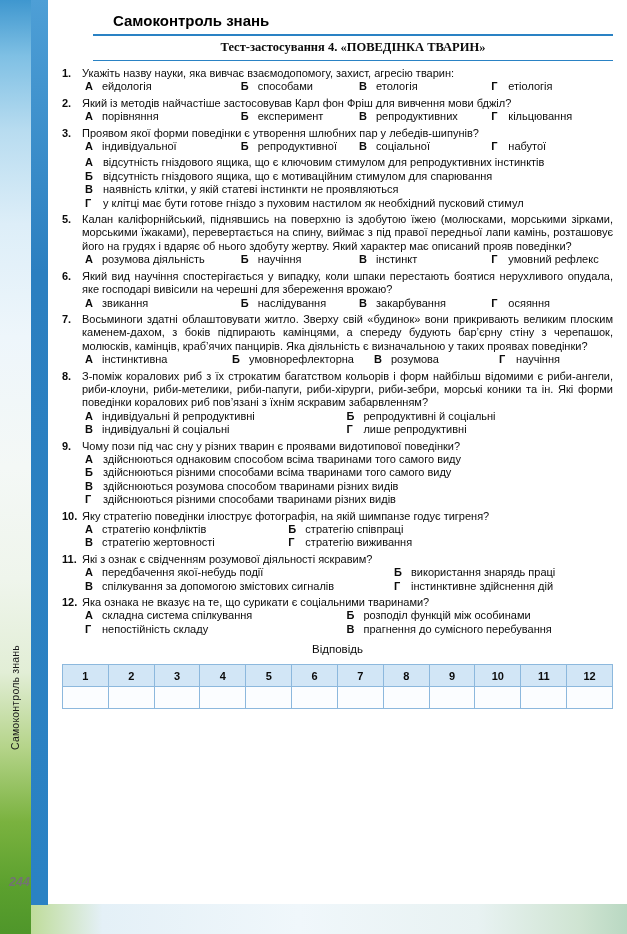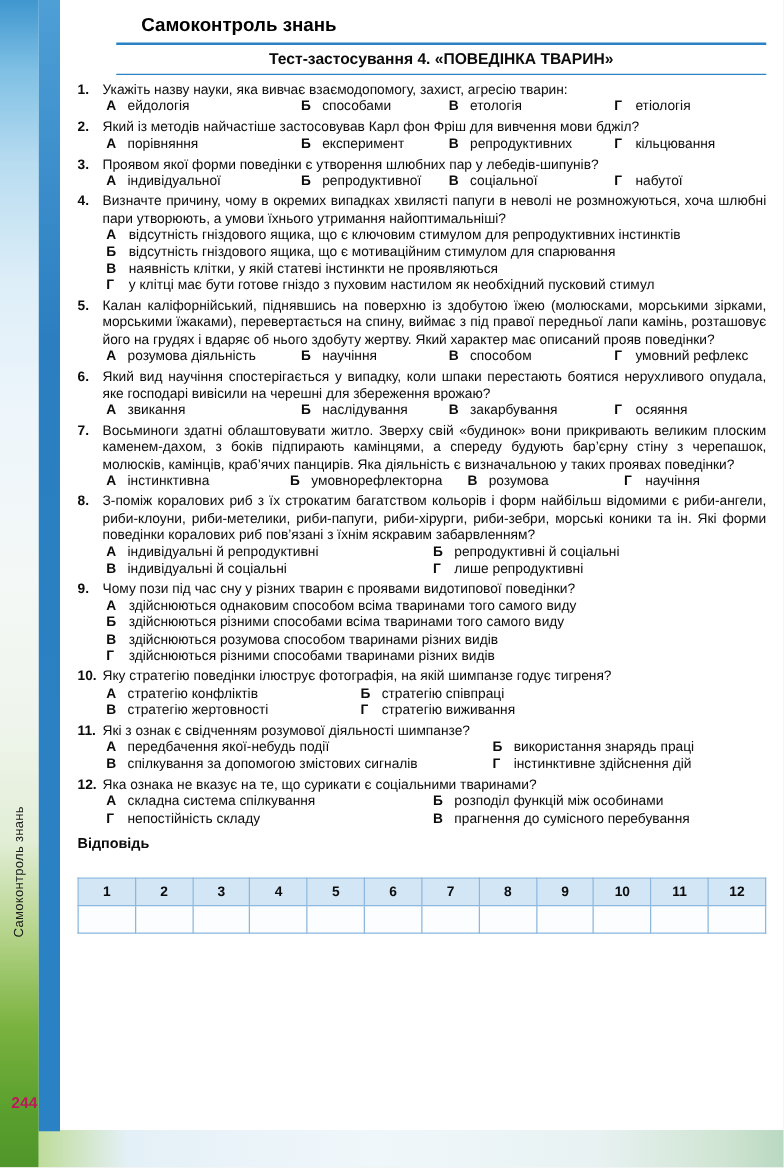--- a/index.html
+++ b/index.html
@@ -30,50 +30,51 @@
     background: linear-gradient(180deg, #4e9fd6 0%, #2b7fc0 30%, var(--accent, #1f6fb2) 100%);
   }
   .vtext {
     position: absolute; left: 9px; top: 646px; height: 104px;
     display: flex; align-items: center;
     writing-mode: vertical-rl; transform: rotate(180deg);
     font-size: 10.5px; color: #1a1a1a; white-space: nowrap; letter-spacing: 0.2px;
   }
   .pagenum {
     position: absolute; left: 9px; top: 875px;
-    font-weight: bold; font-size: 12.5px; color: #be185d;
+    font-weight: bold; font-size: 12.5px; color: #737373; font-style: italic;
   }
   .content { position: absolute; left: 62px; top: 10px; width: 551px; }
 
   .head-block { margin-left: 31px; }
   .header {
     font-size: 15px; font-weight: bold; color: #000;
     padding: 2px 0 5px 20px;
     border-bottom: 2px solid var(--accent, #2a82c4);
   }
   .test-title {
     text-align: center; font-weight: bold; font-size: 12.5px;
     padding: 4px 0 5px;
     border-bottom: 1.5px solid var(--accent, #2a82c4);
+    font-family: Liberation Serif, serif;
   }
   #questions { margin-top: 6px; }
   .q { margin-bottom: 3px; font-size: 11px; line-height: 13.4px; }
   .q-head { padding-left: 20px; text-align: justify; }
   .q-num { display: inline-block; width: 20px; margin-left: -20px; font-weight: bold; }
   .opts { padding-left: 23px; }
   .opt-letter { font-weight: bold; display: inline-block; width: 17px; }
   .opts-row { display: grid; grid-template-columns: 1.45fr 1.05fr 1.2fr 1.3fr; column-gap: 20px; }
   .opts-row .opt { white-space: nowrap; }
   .opts-cols { display: grid; column-gap: 8px; }
   .opts-cols .opt { white-space: nowrap; }
   .opts-stack .opt { padding-left: 18px; text-align: justify; }
   .opts-stack .opt-letter { width: 18px; margin-left: -18px; }
 
   .answers { margin-top: 7px; }
-  .answers-label { font-weight: bold; font-size: 11.5px; margin-bottom: 21px; }
+  .answers-label { font-weight: normal; font-size: 11.5px; margin-bottom: 9px; text-align: center; }
   .answer-table { width: 100%; border-collapse: collapse; table-layout: fixed; }
   .answer-table td {
     border: 1.5px solid var(--table-border, #8cb8dd);
     height: 19px; text-align: center; font-size: 11px;
   }
   .answer-table tr.head td { background: var(--table-head-bg, #d2e6f6); font-weight: bold; }
   .answer-table tr.empty td { background: #fbfdff; }
 </style>
 </head>
 <body>
@@ -113,34 +114,33 @@
         <div class="q">
           <div class="q-head"><span class="q-num">3.</span><span>Проявом якої форми поведінки є утворення шлюбних пар у лебедів-шипунів?</span></div>
           <div class="opts opts-row">
             <div class="opt"><span class="opt-letter">А</span><span>індивідуальної</span></div>
             <div class="opt"><span class="opt-letter">Б</span><span>репродуктивної</span></div>
             <div class="opt"><span class="opt-letter">В</span><span>соціальної</span></div>
             <div class="opt"><span class="opt-letter">Г</span><span>набутої</span></div>
           </div>
         </div>
         <div class="q">
-          <div class="q-head"><span class="q-num">4.</span><span>Визначте причину, чому в окремих випадках хвилясті папуги в неволі не розмножуються, хоча шлюбні пари утворюють, а умови їхнього утримання найоптимальніші?</span></div>
           <div class="opts opts-stack">
             <div class="opt"><span class="opt-letter">А</span><span>відсутність гніздового ящика, що є ключовим стимулом для репродуктивних інстинктів</span></div>
             <div class="opt"><span class="opt-letter">Б</span><span>відсутність гніздового ящика, що є мотиваційним стимулом для спарювання</span></div>
             <div class="opt"><span class="opt-letter">В</span><span>наявність клітки, у якій статеві інстинкти не проявляються</span></div>
             <div class="opt"><span class="opt-letter">Г</span><span>у клітці має бути готове гніздо з пуховим настилом як необхідний пусковий стимул</span></div>
           </div>
         </div>
         <div class="q">
           <div class="q-head"><span class="q-num">5.</span><span>Калан каліфорнійський, піднявшись на поверхню із здобутою їжею (молюсками, морськими зірками, морськими їжаками), перевертається на спину, виймає з під правої передньої лапи камінь, розташовує його на грудях і вдаряє об нього здобуту жертву. Який характер має описаний прояв поведінки?</span></div>
           <div class="opts opts-row">
             <div class="opt"><span class="opt-letter">А</span><span>розумова діяльність</span></div>
             <div class="opt"><span class="opt-letter">Б</span><span>научіння</span></div>
-            <div class="opt"><span class="opt-letter">В</span><span>способом</span></div>
+            <div class="opt"><span class="opt-letter">В</span><span>інстинкт</span></div>
             <div class="opt"><span class="opt-letter">Г</span><span>умовний рефлекс</span></div>
           </div>
         </div>
         <div class="q">
           <div class="q-head"><span class="q-num">6.</span><span>Який вид научіння спостерігається у випадку, коли шпаки перестають боятися нерухливого опудала, яке господарі вивісили на черешні для збереження врожаю?</span></div>
           <div class="opts opts-row">
             <div class="opt"><span class="opt-letter">А</span><span>звикання</span></div>
             <div class="opt"><span class="opt-letter">Б</span><span>наслідування</span></div>
             <div class="opt"><span class="opt-letter">В</span><span>закарбування</span></div>
             <div class="opt"><span class="opt-letter">Г</span><span>осяяння</span></div>
@@ -176,21 +176,21 @@
         <div class="q">
           <div class="q-head"><span class="q-num">10.</span><span>Яку стратегію поведінки ілюструє фотографія, на якій шимпанзе годує тигреня?</span></div>
           <div class="opts opts-cols" style="grid-template-columns: 37% 63%;">
             <div class="opt"><span class="opt-letter">А</span><span>стратегію конфліктів</span></div>
             <div class="opt"><span class="opt-letter">Б</span><span>стратегію співпраці</span></div>
             <div class="opt"><span class="opt-letter">В</span><span>стратегію жертовності</span></div>
             <div class="opt"><span class="opt-letter">Г</span><span>стратегію виживання</span></div>
           </div>
         </div>
         <div class="q">
-          <div class="q-head"><span class="q-num">11.</span><span>Які з ознак є свідченням розумової діяльності шимпанзе?</span></div>
+          <div class="q-head"><span class="q-num">11.</span><span>Які з ознак є свідченням розумової діяльності яскравим?</span></div>
           <div class="opts opts-cols" style="grid-template-columns: 57% 43%;">
             <div class="opt"><span class="opt-letter">А</span><span>передбачення якої-небудь події</span></div>
             <div class="opt"><span class="opt-letter">Б</span><span>використання знарядь праці</span></div>
             <div class="opt"><span class="opt-letter">В</span><span>спілкування за допомогою змістових сигналів</span></div>
             <div class="opt"><span class="opt-letter">Г</span><span>інстинктивне здійснення дій</span></div>
           </div>
         </div>
         <div class="q">
           <div class="q-head"><span class="q-num">12.</span><span>Яка ознака не вказує на те, що сурикати є соціальними тваринами?</span></div>
           <div class="opts opts-cols" style="grid-template-columns: 48% 52%;">

